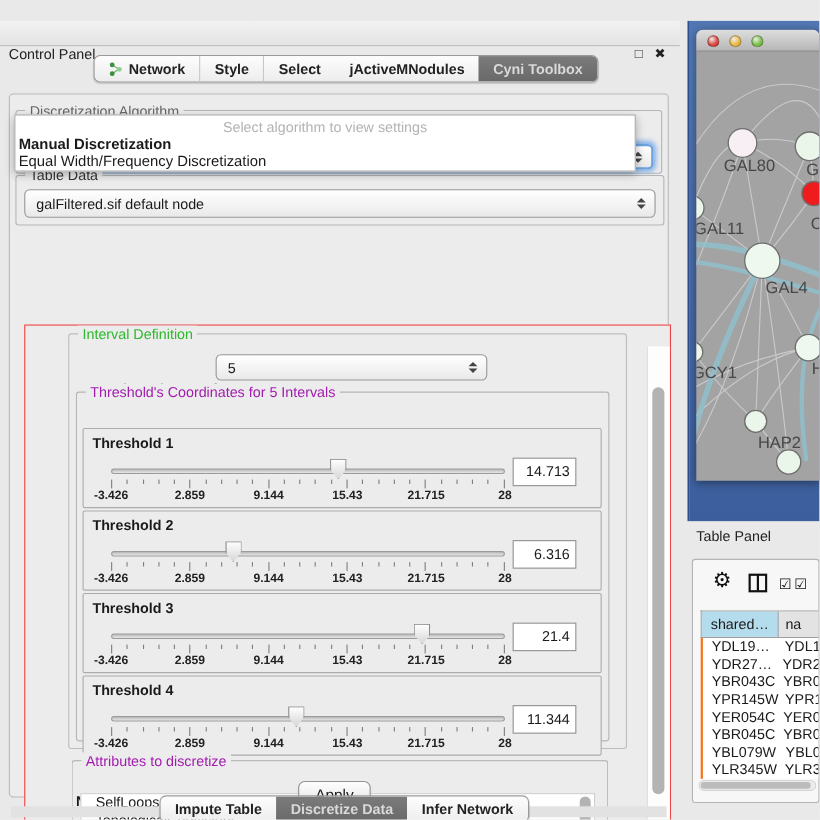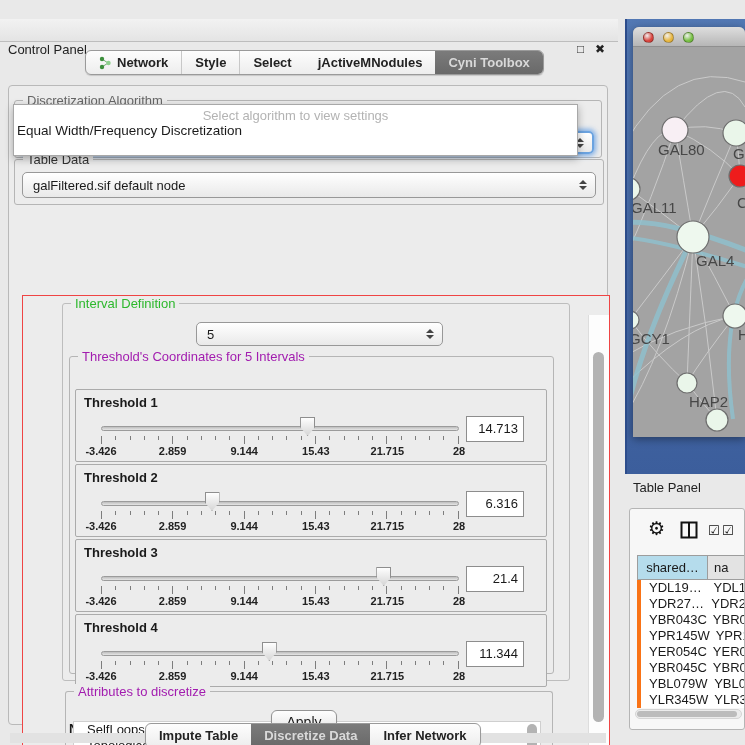--- a/index.html
+++ b/index.html
@@ -88,21 +88,21 @@
   #tp-card { left:629px; top:489px; width:116px; height:222px; background:#f7f7f7; border:1px solid #b5b5b5; border-radius:3px; overflow:hidden; }
   #tp-toolbar { position:absolute; left:0; top:0; width:100%; height:44px; }
   #gear-ic { position:absolute; left:18px; top:8px; font-size:19px; color:#111; }
   #split-ic { position:absolute; left:50px; top:12px; }
   .cb-ic { position:absolute; top:14px; font-size:13px; color:#111; }
   #tp-table { position:absolute; left:7px; top:46px; width:109px; }
   .tp-hrow { display:flex; height:25px; border:1px solid #9d9d9d; border-right:none; }
   .tp-hcell { font-size:13px; display:flex; align-items:center; }
   .tp-hcell.sel { width:70px; background:#b5dcec; justify-content:center; border-right:1px solid #9d9d9d; }
   .tp-hcell.plain { flex:1; background:#e3e3e3; padding-left:6px; }
-  #tp-rows { height:128px; overflow:hidden; background:#fff; border-left:4px solid #f97316; }
+  #tp-rows { height:128px; overflow:hidden; background:#fff; border-left:2px solid #f97316; }
   .tp-row { display:flex; height:16px; font-size:13px; }
   .tp-c1 { width:70px; padding-left:8px; }
   .tp-c2 { flex:1; padding-left:6px; }
   #tp-hscroll { position:absolute; left:5px; top:200px; width:107px; height:10px; background:#ececec; border:1px solid #d5d5d5; border-radius:5px; }
   #tp-hthumb { position:absolute; left:1px; top:1px; width:100px; height:6px; background:#bcbcbc; border-radius:4px; }
 
   .net-tab-icon { width:13px; height:14px; }
 </style>
 </head>
 <body>
@@ -368,20 +368,21 @@
       <div class="abs" id="vscroll-thumb"></div>
     </div>
   </div>
 
   <div class="abs" id="apply-strip"></div>
   <div class="abs" id="apply-btn">Apply</div>
 </div>
 
 <div class="abs" id="algo-popup">
   <div id="algo-prompt">Select algorithm to view settings</div>
+  <div class="algo-option bold">Manual Discretization</div>
   <div class="algo-option">Equal Width/Frequency Discretization</div>
 </div>
 
 <div class="abs tabbar" id="bottom-tabs">
   <div class="tab">
       <span>Impute Table</span>
     </div>
   <div class="tab selected">
       <span>Discretize Data</span>
     </div>

